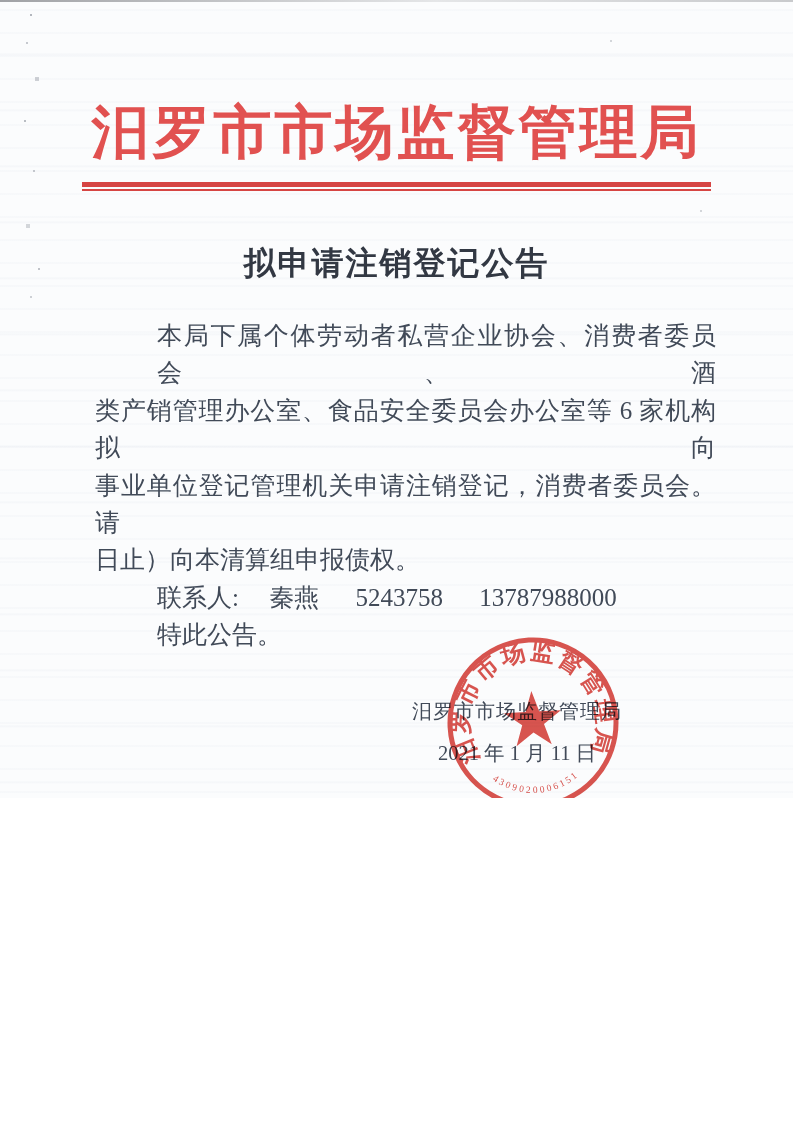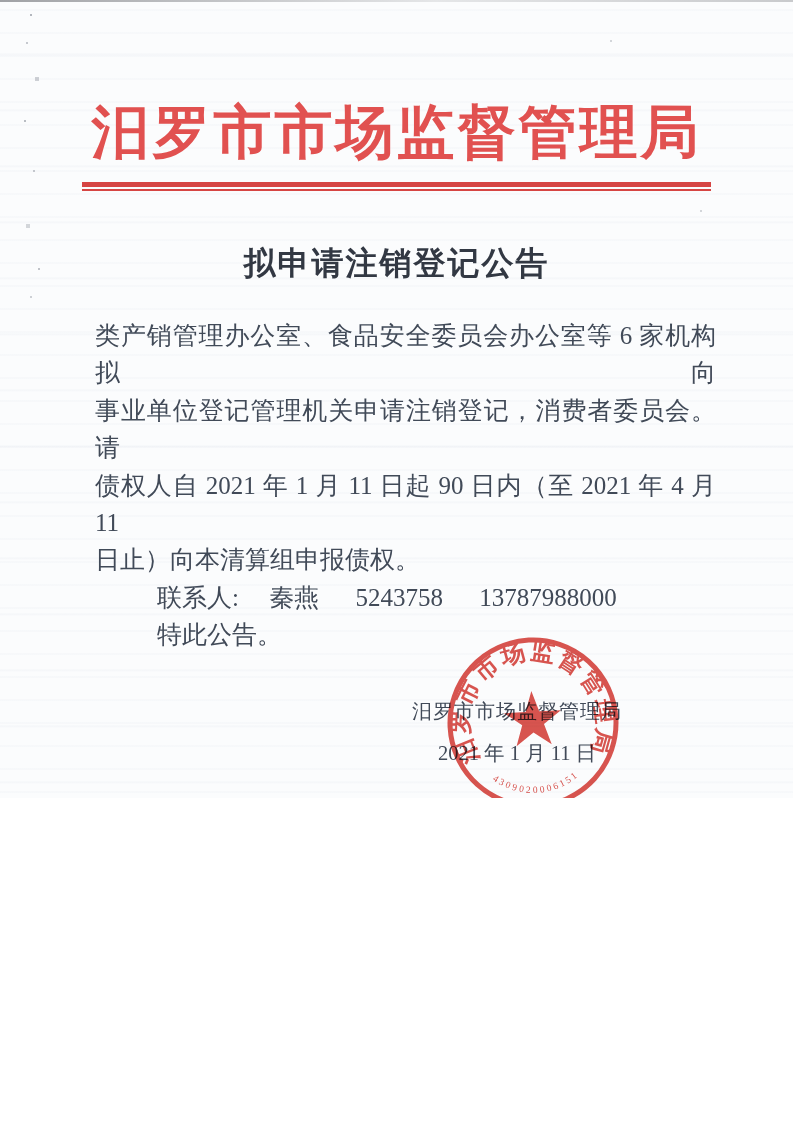--- a/index.html
+++ b/index.html
@@ -80,23 +80,23 @@
 
   <div class="rule-top">
     <div class="bar-thick"></div>
     <div class="bar-gap"></div>
     <div class="bar-thin"></div>
   </div>
 
   <div class="doc-title">拟申请注销登记公告</div>
 
   <div class="body-block">
+    <div class="bline fill indent">本局下属个体劳动者私营企业协会、消费者委员会、酒</div>
     <div class="bline fill">类产销管理办公室、食品安全委员会办公室等 6 家机构拟向</div>
     <div class="bline fill">事业单位登记管理机关申请注销登记，消费者委员会。请</div>
-    <div class="bline fill">债权人自 2021 年 1 月 11 日起 90 日内（至 2021 年 4 月 11</div>
     <div class="bline">日止）向本清算组申报债权。</div>
     <div class="contact-line">
       <span>联系人:</span>
       <span class="gap-sm">秦燕</span>
       <span class="gap-md">5243758</span>
       <span class="gap-md">13787988000</span>
     </div>
     <div class="bline indent">特此公告。</div>
   </div>
 

